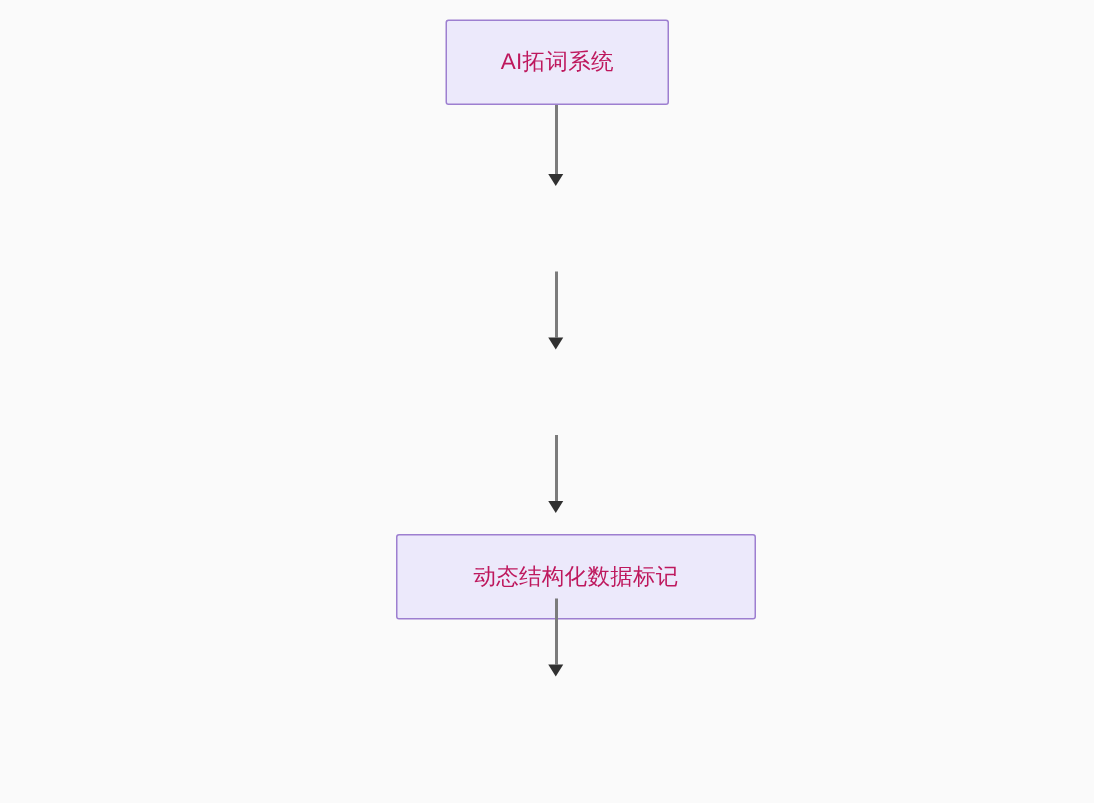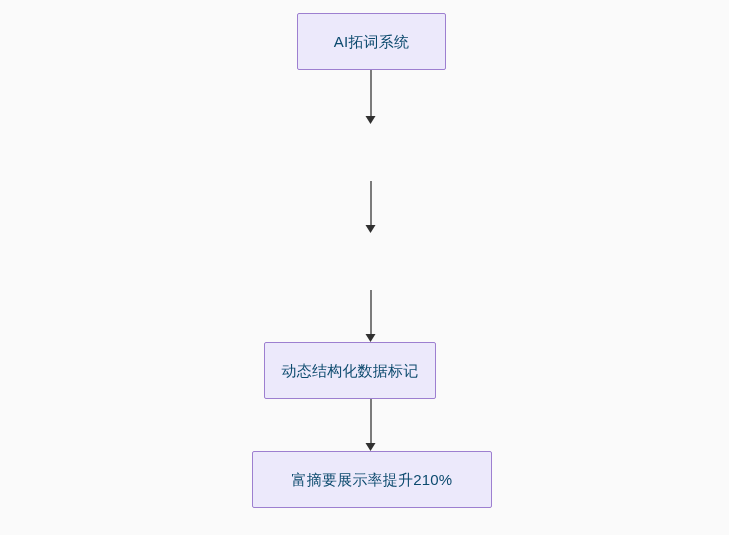--- a/index.html
+++ b/index.html
@@ -21,21 +21,21 @@
   }
   .node {
     position: absolute;
     box-sizing: border-box;
     background: #ece9fb;
     border: 1.6px solid #9d7fd0;
     border-radius: 2px;
     display: flex;
     align-items: center;
     justify-content: center;
-    color: #0c4a6e;
+    color: #be185d;
     font-size: 15px;
     line-height: 1.2;
     letter-spacing: 0.2px;
     white-space: nowrap;
   }
   .node-label {
     display: block;
   }
   .connector {
     position: absolute;
@@ -80,26 +80,23 @@
     <div class="stem" style="height:44px;"></div>
     <div class="arrowhead"></div>
   </div>
 
 
   <div class="connector" style="left:371px; top:290px; height:52px;">
     <div class="stem" style="height:44px;"></div>
     <div class="arrowhead"></div>
   </div>
 
-  <div class="node" style="left:264px; top:342px; width:172px; height:57px;text-align:right;">
+  <div class="node" style="left:264px; top:356px; width:240px; height:57px;text-align:right;">
     <span class="node-label">动态结构化数据标记</span>
   </div>
 
   <div class="connector" style="left:371px; top:399px; height:52px;">
     <div class="stem" style="height:44px;"></div>
     <div class="arrowhead"></div>
   </div>
 
-  <div class="node" style="left:252px; top:451px; width:240px; height:57px;">
-    <span class="node-label">富摘要展示率提升210%</span>
-  </div>
 
 </div>
 
 </body></html>

